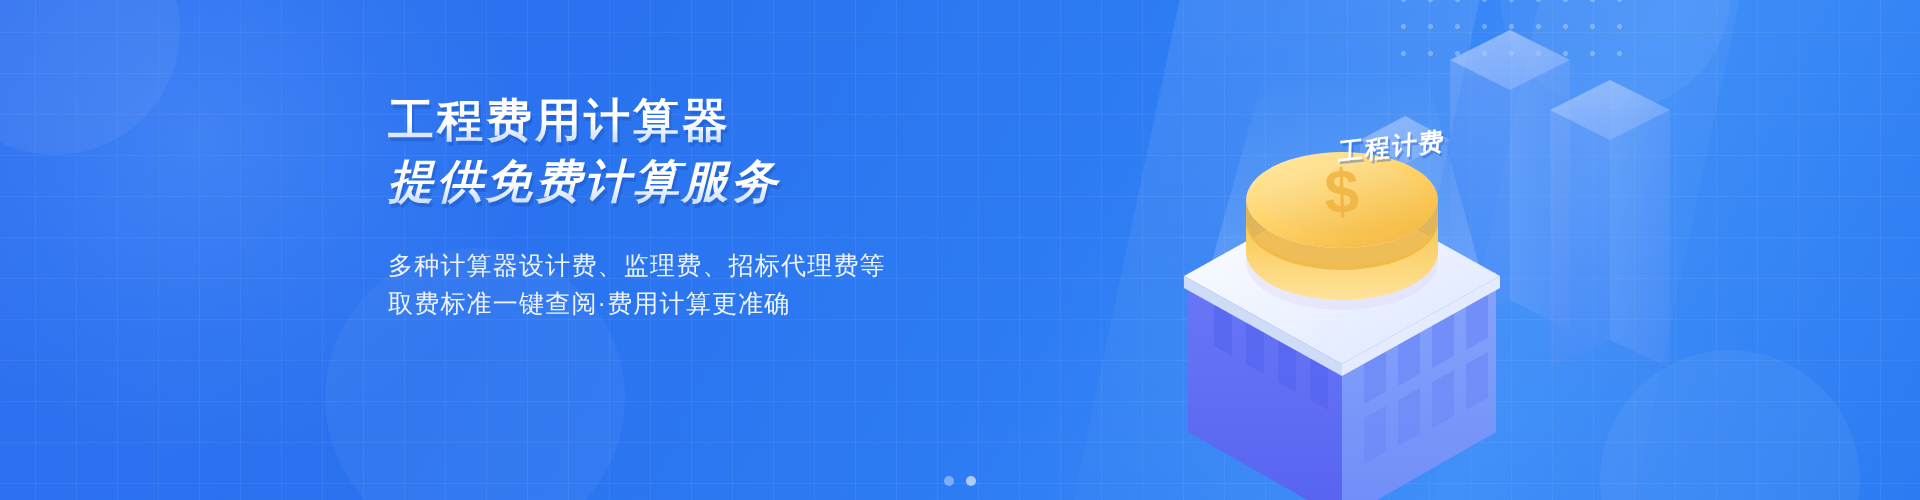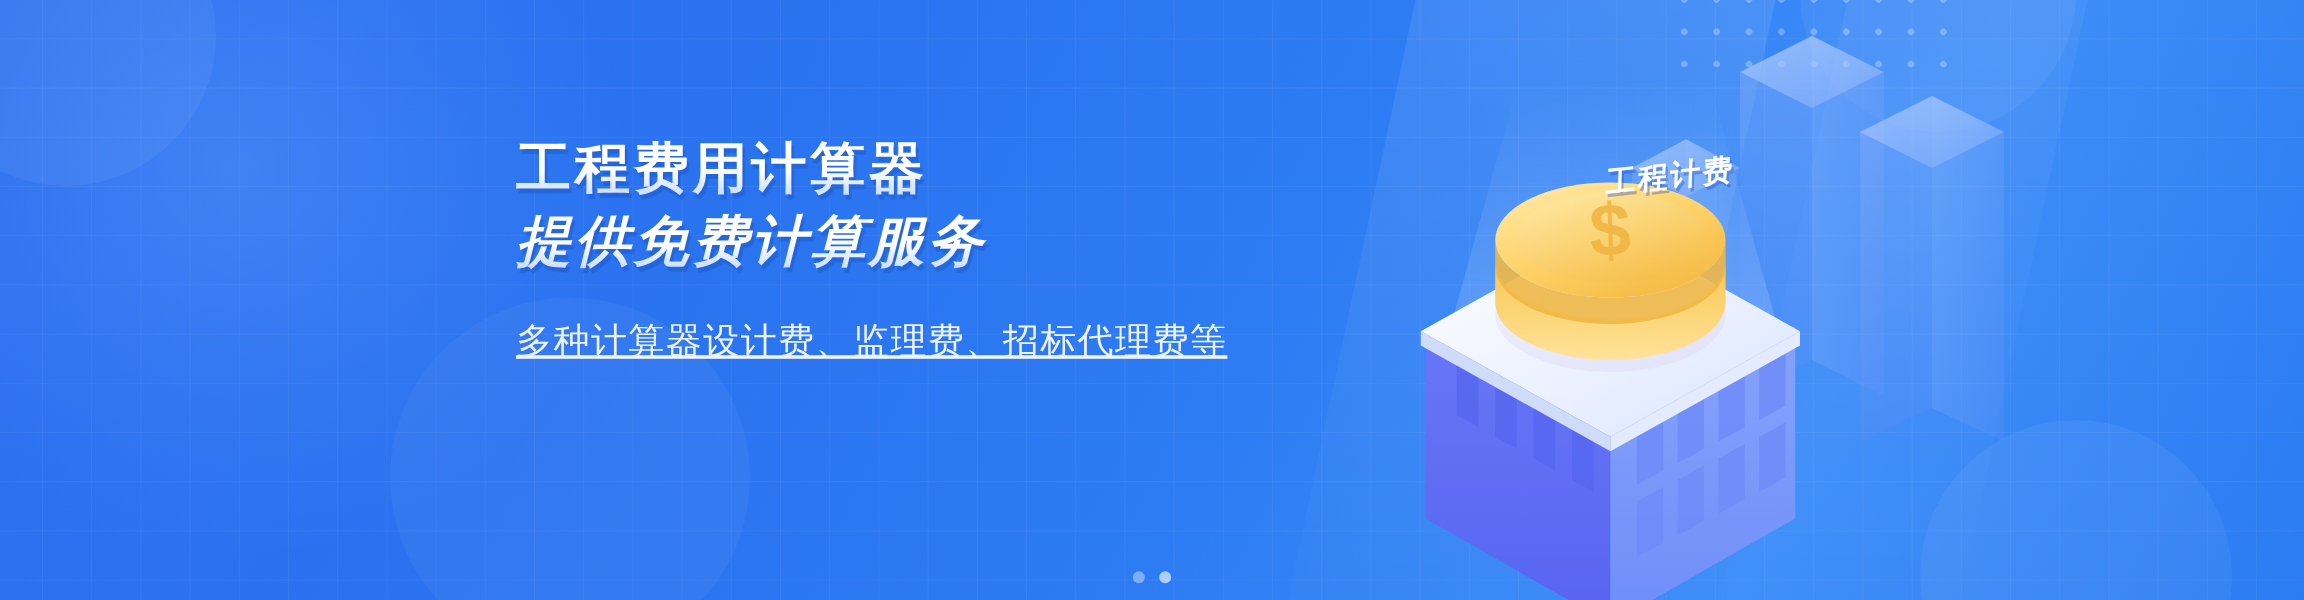--- a/index.html
+++ b/index.html
@@ -79,23 +79,22 @@
     right: 280px; top: -14px;
     width: 250px; height: 70px;
     background-image: radial-gradient(rgba(255,255,255,0.28) 2.6px, transparent 2.7px);
     background-size: 27px 27px;
   }
 
   
   .copy {
     position: absolute;
     left: 388px;
-    top: 112px;
+    top: 92px;
     width: 640px;
-    margin-left: 42px;
   }
   .headline {
     font-size: 46px;
     line-height: 57px;
     font-weight: 700;
     letter-spacing: 3px;
     color: #ffffff;
     background: linear-gradient(to bottom, #ffffff 0%, #ffffff 52%, #dfeaff 74%, #bcd4fb 100%);
     -webkit-background-clip: text;
     background-clip: text;
@@ -103,26 +102,25 @@
     filter: drop-shadow(2px 4px 0 rgba(20,70,170,0.32));
     margin: 0;
     white-space: nowrap;
   }
   .headline-2 { margin-top: 4px; font-style: italic; }
 
   .subcopy {
     margin-top: 36px;
   }
   .subline {
-    font-size: 30px;
+    font-size: 25px;
     line-height: 38px;
     color: #eef4ff;
     letter-spacing: 1.2px;
     white-space: nowrap;
-    text-decoration: underline;
   }
 
   
   .illustration {
     position: absolute;
     left: 1080px;
     top: 0;
     width: 840px;
     height: 500px;
   }
@@ -171,20 +169,21 @@
   <div class="circ-d"></div>
   <div class="ray-1"></div>
   <div class="ray-2"></div>
   <div class="dots-grid"></div>
 
   <div class="copy">
     <h1 class="headline">工程费用计算器</h1>
     <h1 class="headline headline-2">提供免费计算服务</h1>
     <div class="subcopy">
       <div class="subline">多种计算器设计费、监理费、招标代理费等</div>
+      <div class="subline">取费标准一键查阅·费用计算更准确</div>
     </div>
   </div>
 
   <div class="illustration">
     <svg class="illu-svg" viewBox="0 0 840 500">
       <defs>
         <linearGradient id="gBarA" x1="0" y1="0" x2="0" y2="1">
           <stop offset="0%" stop-color="#8fb4fb" stop-opacity="0.85"></stop>
           <stop offset="100%" stop-color="#5f8df6" stop-opacity="0.55"></stop>
         </linearGradient>

